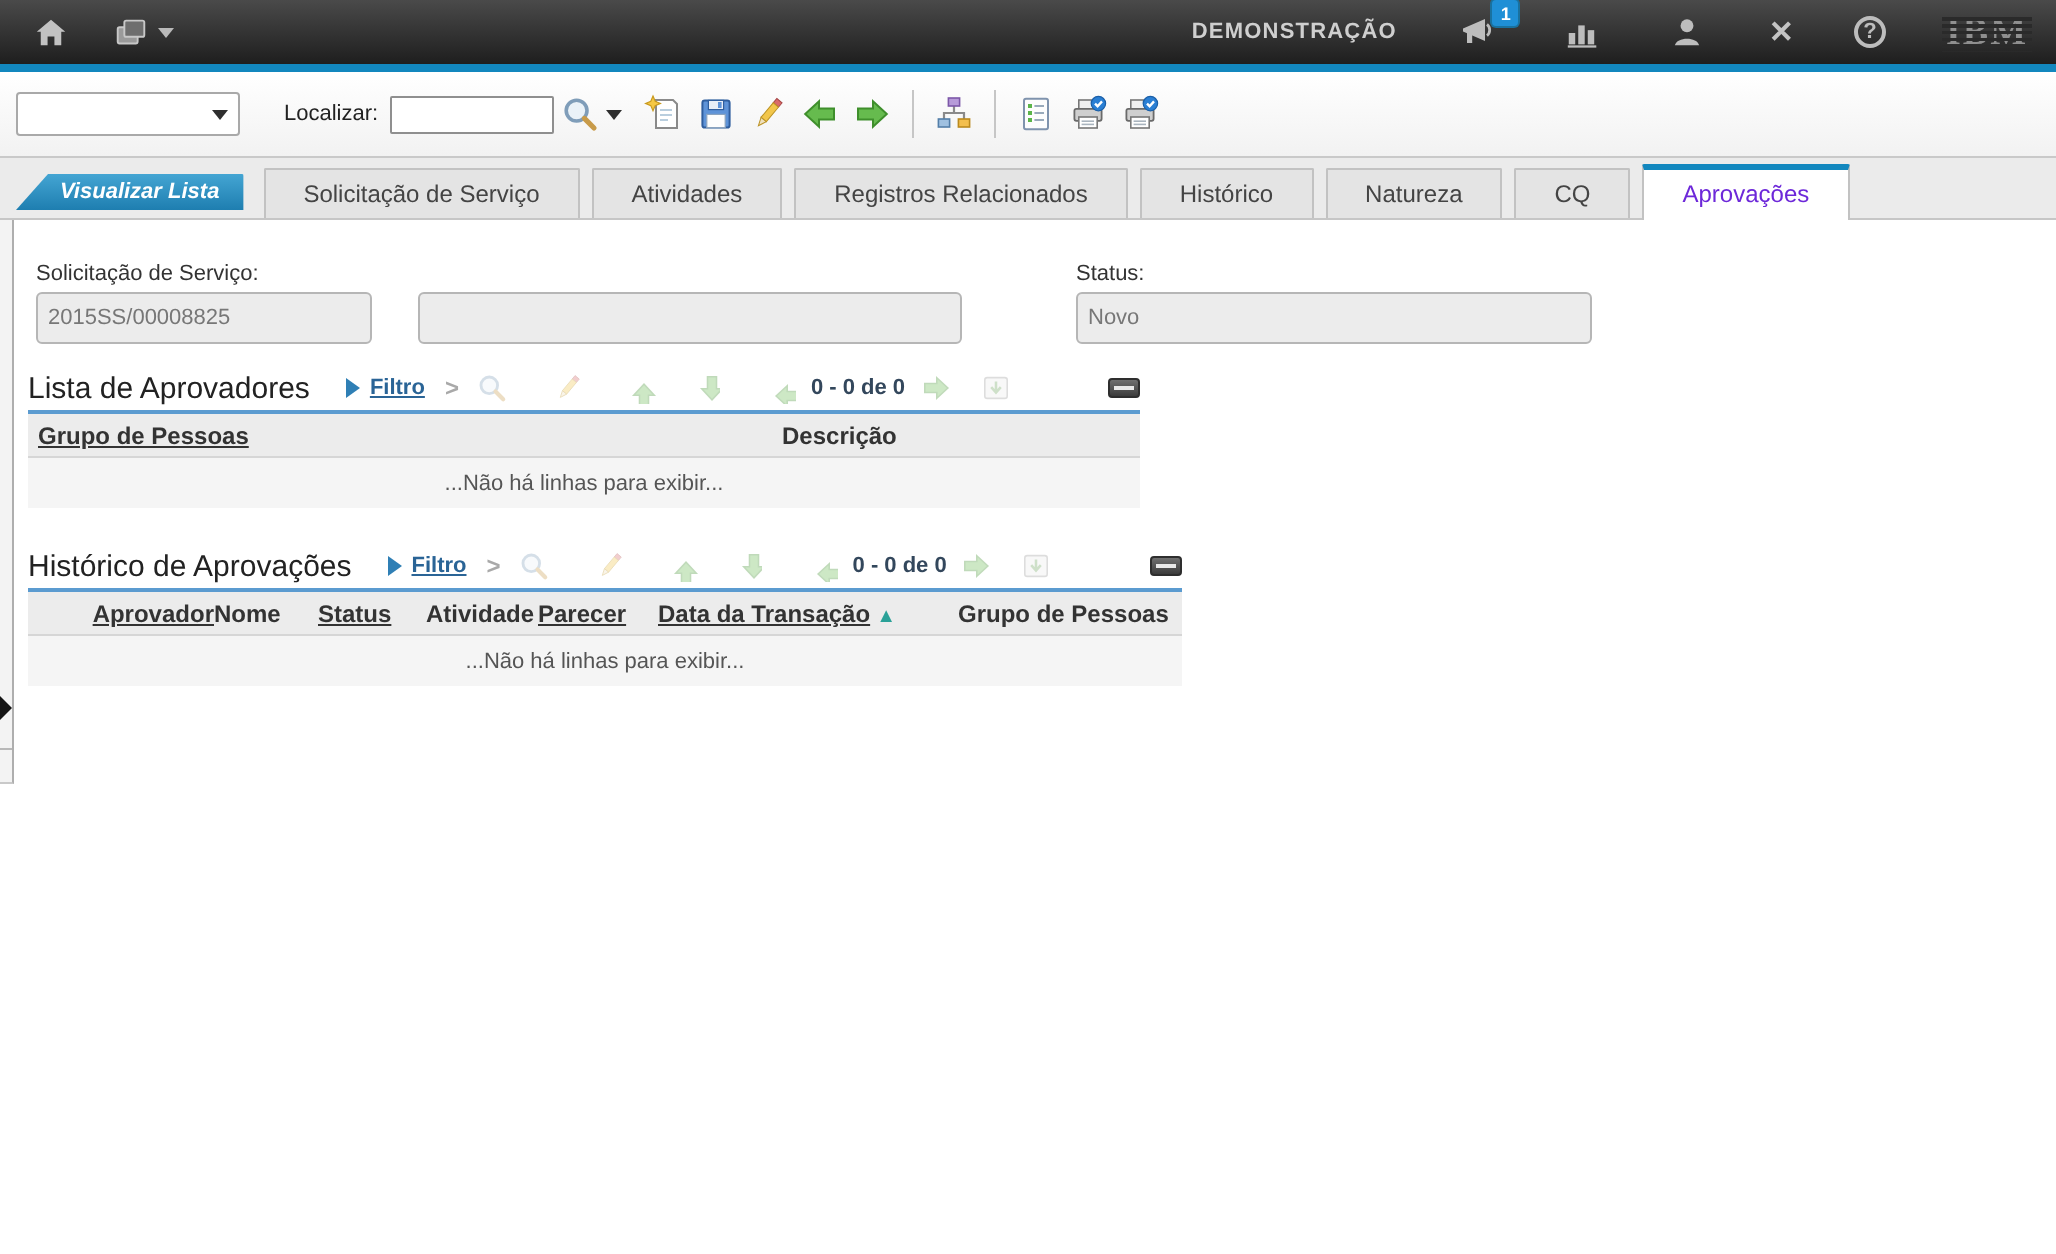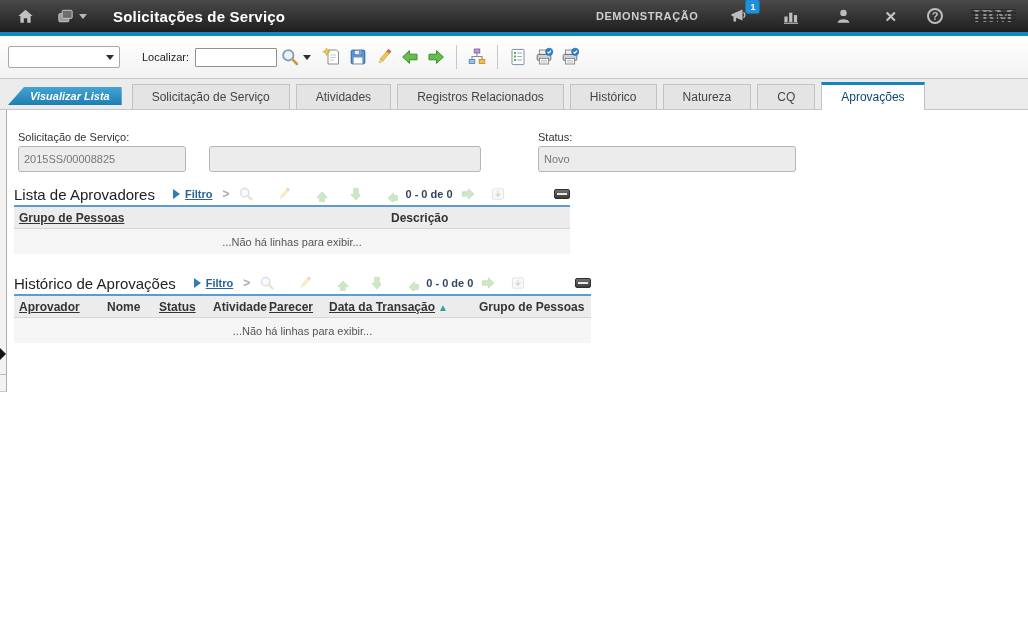--- a/index.html
+++ b/index.html
@@ -68,21 +68,21 @@
     border-bottom:1px solid #c6c6c6; display:flex; align-items:flex-end; padding-left:8px;
   }
   .tab {
     height:25px; line-height:24px; padding:0 19px; background:#e4e4e4;
     border:1px solid #c2c2c2; border-bottom:none; border-radius:1px 1px 0 0;
     margin-right:6px; font-size:12px; color:#444; cursor:pointer; white-space:nowrap;
   }
   .tab.grp { }
   .tab.active {
     background:#fff; border-top:3px solid #1287be; height:28px; line-height:24px;
-    margin-bottom:-1px; color:#0c4a6e; position:relative; z-index:2;
+    margin-bottom:-1px; color:#6d28d9; position:relative; z-index:2;
   }
   .tab.viz {
     background:linear-gradient(#44a5d3,#1e7eb0); color:#fff; font-weight:bold; font-style:italic;
     font-size:11px; height:18px; line-height:18px; border:none; margin-bottom:4px; margin-right:10px;
     padding:0 12px 0 22px; clip-path:polygon(16px 0, 100% 0, 100% 100%, 0 100%);
   }
 
   
   .side-strip {
     position:absolute; left:0; top:110px; width:7px; height:282px;
@@ -119,21 +119,21 @@
     font-size:12px; font-weight:bold; color:#333; padding-left:5px;
   }
   .col { white-space:nowrap; overflow:hidden; }
   .sortable { text-decoration:underline; cursor:pointer; }
   .sort-arrow { color:#2aa198; font-size:10px; text-decoration:none; display:inline-block; margin-left:3px; }
   .emptyrow { height:25px; background:#f5f5f5; display:flex; align-items:center; justify-content:center; font-size:11px; color:#555; }
 
   #tbl-aprovadores { top:183px; width:556px; }
   #tbl-historico  { top:272px; width:577px; }
   .c-grupo1 { width:372px; }
-  .c-aprovador { width:88px; } .c-nome { width:52px; } .c-status { width:54px; }
+  .c-aprovador { width:88px;text-align:right; } .c-nome { width:52px; } .c-status { width:54px; }
   .c-atividade { width:56px; } .c-parecer { width:60px; } .c-data { width:150px; }
 </style>
 </head>
 <body>
 
 <svg width="0" height="0" style="position:absolute" aria-hidden="true">
   <defs>
     <symbol id="sym-magnifier" viewBox="0 0 20 20">
       <circle cx="8.3" cy="8.3" r="5.2" fill="#eaf2f8" stroke="#7f9db9" stroke-width="1.8"></circle>
       <line x1="12.2" y1="12.2" x2="17" y2="17" stroke="#c89b4a" stroke-width="2.6" stroke-linecap="round"></line>
@@ -219,21 +219,20 @@
       <svg viewBox="0 0 20 20" width="19" height="19">
         <use href="#sym-home"></use>
       </svg>
     </span>
   <span class="tb-goto">
     <svg viewBox="0 0 20 20" width="19" height="19">
         <use href="#sym-goto"></use>
       </svg>
     <span class="caret-dn light"></span>
   </span>
-  <span class="tb-title">Solicitações de Serviço</span>
   <span class="tb-right">
     <span class="tb-env">DEMONSTRAÇÃO</span>
     <span class="tb-icon">
       <svg viewBox="0 0 20 20" width="20" height="20">
           <use href="#sym-megaphone"></use>
         </svg>
       <span class="badge">1</span>
     </span>
     <span class="tb-icon">
         <svg viewBox="0 0 20 20" width="19" height="19">

